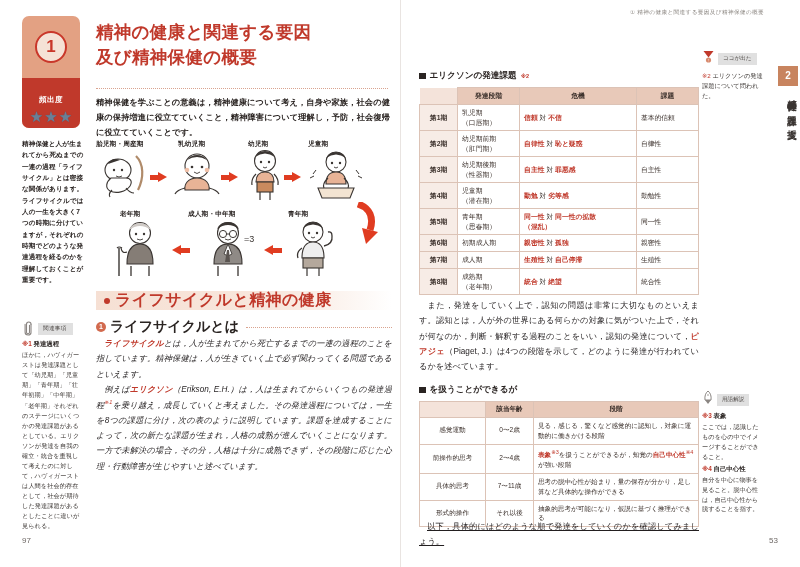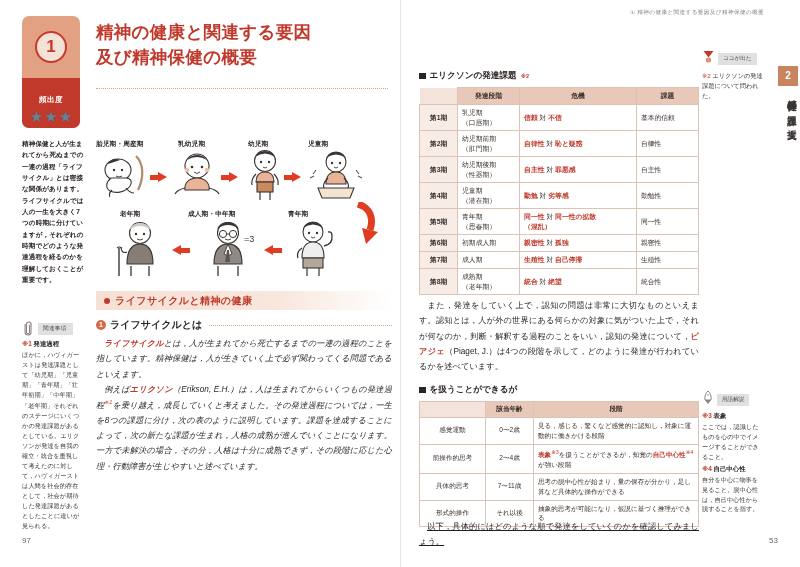--- a/index.html
+++ b/index.html
@@ -103,31 +103,31 @@
 
   
   .sec-bar {
     position: absolute; left: 96px; top: 291px; width: 296px; height: 19px;
     background: linear-gradient(to right, #f6e0d4 0%, #f8e7dd 62%, #ffffff 100%);
     display: flex; align-items: center; padding-left: 8px;
   }
   .sec-dot {
     width: 6px; height: 6px; border-radius: 50%; background: #c0392b; margin-right: 5px;
   }
-  .sec-bar-text { font-size: 10px; font-weight: bold; color: #c0392b; letter-spacing: .4px; }
+  .sec-bar-text { font-size: 16px; font-weight: bold; color: #c0392b; letter-spacing: .4px; }
 
   .sub-head {
     position: absolute; left: 96px; top: 318px; width: 296px;
     display: flex; align-items: center; gap: 4px;
   }
   .sub-num {
     width: 10px; height: 10px; border-radius: 50%; background: #d26a4e; color: #fff;
     font-size: 7px; font-weight: bold; line-height: 10px; text-align: center; flex: none;
   }
-  .sub-head-text { font-size: 10px; font-weight: bold; color: #2a2422; white-space: nowrap; }
+  .sub-head-text { font-size: 14px; font-weight: bold; color: #2a2422; white-space: nowrap; }
   .sub-dots { flex: 1; border-top: 1.4px dotted #d9a38f; margin-left: 3px; }
 
   .body-text {
     font-size: 8.2px; line-height: 1.86; color: #231f20; text-align: justify;
     letter-spacing: .05px;
   }
   .body-text .ind { display: inline-block; width: 8px; }
   .kw { color: #c0392b; font-weight: bold; }
   .sup { color: #c0392b; font-size: 5.5px; vertical-align: super; }
 
@@ -208,20 +208,21 @@
           <span class="star">★</span>
         </div>
       </div>
     </div>
 
     <div class="main-title">
       <div>精神の健康と関連する要因</div>
       <div>及び精神保健の概要</div>
     </div>
     <div class="dotline-title"></div>
+    <div class="lead">精神保健を学ぶことの意義は，精神健康について考え，自身や家族，社会の健康の保持増進に役立てていくこと，精神障害について理解し，予防，社会復帰に役立てていくことです。</div>
 
     <div class="margin-col">
       <div class="margin-intro">精神保健と人が生まれてから死ぬまでの一連の過程「ライフサイクル」とは密接な関係があります。ライフサイクルでは人の一生を大きく7つの時期に分けていますが，それぞれの時期でどのような発達過程を経るのかを理解しておくことが重要です。</div>
 
       <div class="note-box">
         <div class="note-head">
           <span class="clip-icon">
             <svg width="13" height="15" viewBox="0 0 13 15">
               <path d="M9 3.2 C9 1.8 8 1 6.8 1 C5.5 1 4.5 1.9 4.5 3.3 L4.5 11.3 C4.5 12.2 5.2 12.8 6 12.8 C6.9 12.8 7.5 12.1 7.5 11.2 L7.5 4.3" fill="none" stroke="#8a8582" stroke-width="1.1" stroke-linecap="round"></path>
               <path d="M9 3.2 L9 11.4 C9 13 7.7 14 6.1 14 C4.4 14 3.1 12.9 3.1 11.3 L3.1 3.4" fill="none" stroke="#8a8582" stroke-width="1.1" stroke-linecap="round"></path>

